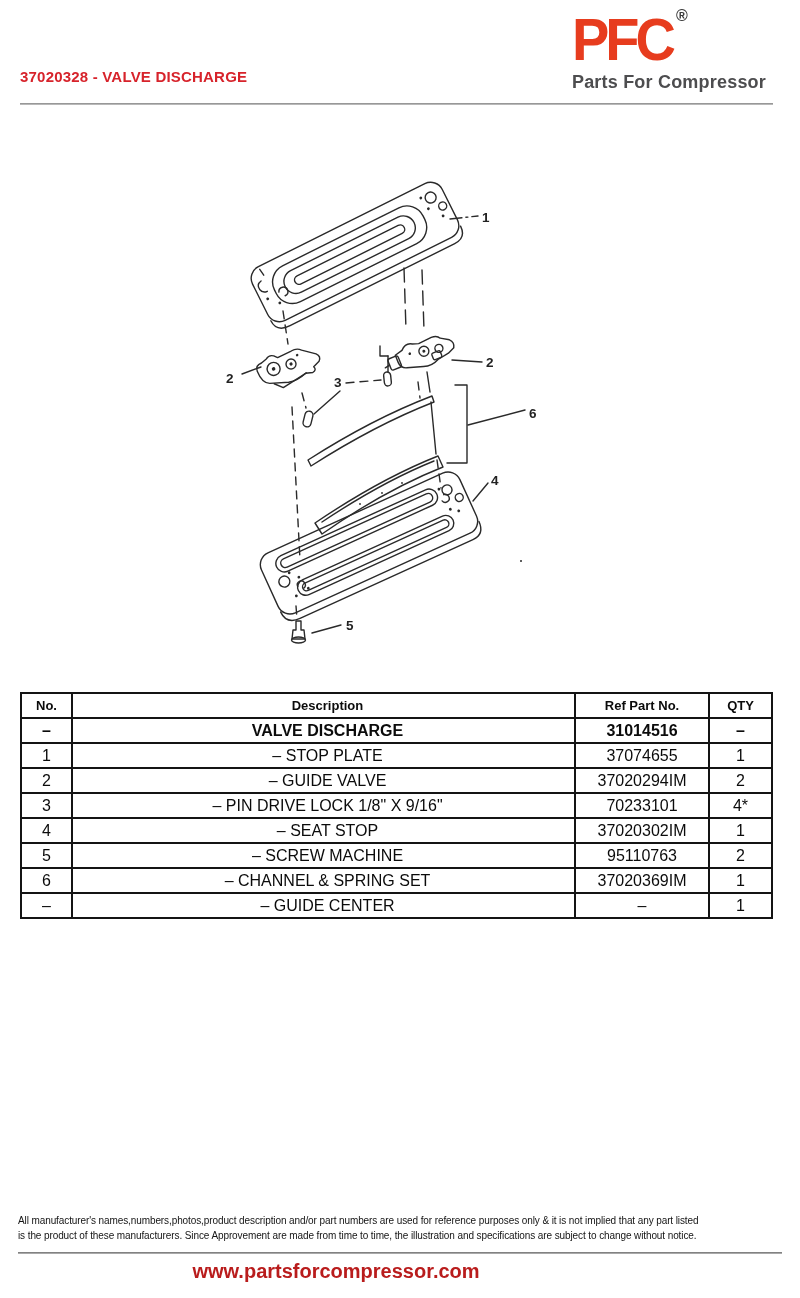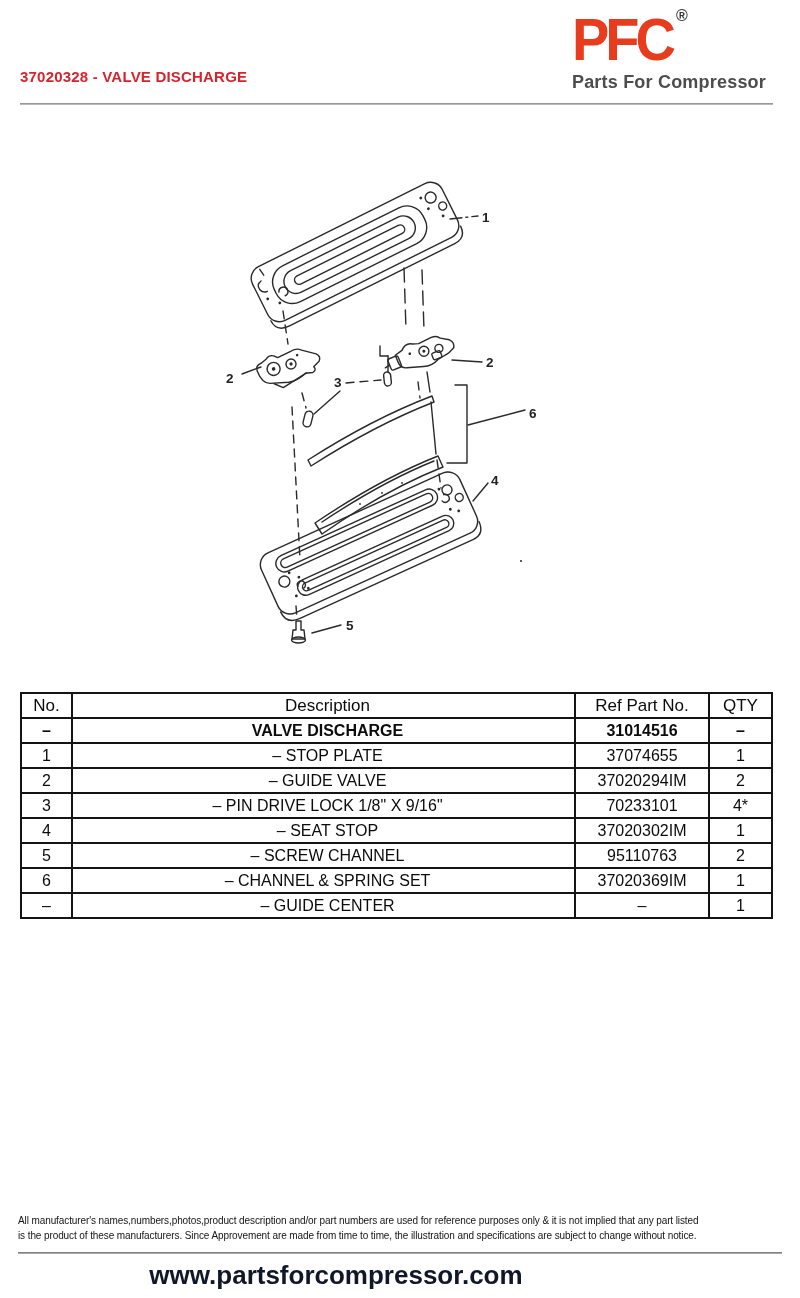--- a/index.html
+++ b/index.html
@@ -60,39 +60,39 @@
     width:751px;
     border-collapse:collapse; table-layout:fixed;
     font-size:16px; color:#0b0b0b;
   }
   .parts-table th, .parts-table td {
     border:2px solid #141414;
     height:23px; padding:0 2px;
     text-align:center; vertical-align:middle;
     overflow:hidden; white-space:nowrap;
   }
-  .parts-table th { font-size:17px; font-weight:normal;margin-top:16px; }
+  .parts-table th { font-size:13px; font-weight:bold;margin-top:16px; }
   .parts-table th.desc, .parts-table td.desc { text-align:center; padding-left:10px; }
   .parts-table tr.bold-row td { font-weight:bold; }
   .disclaimer {
     position:absolute; left:18px; top:1214px; width:766px;
     font-size:10px; letter-spacing:-0.1px;
     color:#141414; line-height:14.5px;
   }
   .disclaimer div { white-space:nowrap; }
   .footer-rule {
     position:absolute; left:18px; top:1252px;
     width:764px; height:2px;
     background:linear-gradient(#6e6e6e,#bdbdbd);
   }
   .website {
     position:absolute; left:0; top:1260px; width:672px;
     text-align:center;
-    font-size:26px; font-weight:bold;
-    color:#0f172a; text-decoration:none;
+    font-size:20px; font-weight:bold;
+    color:#b91c1c; text-decoration:none;
     display:block;
   }
 </style>
 </head>
 <body>
 
 <h1 class="page-title">37020328 - VALVE DISCHARGE</h1>
 
 <div class="logo">
   <div class="logo-row">
@@ -267,21 +267,21 @@
         <td>4*</td>
       </tr>
       <tr>
         <td>4</td>
         <td class="desc">– SEAT STOP</td>
         <td>37020302IM</td>
         <td>1</td>
       </tr>
       <tr>
         <td>5</td>
-        <td class="desc">– SCREW CHANNEL</td>
+        <td class="desc">– SCREW MACHINE</td>
         <td>95110763</td>
         <td>2</td>
       </tr>
       <tr>
         <td>6</td>
         <td class="desc">– CHANNEL &amp; SPRING SET</td>
         <td>37020369IM</td>
         <td>1</td>
       </tr>
       <tr>

